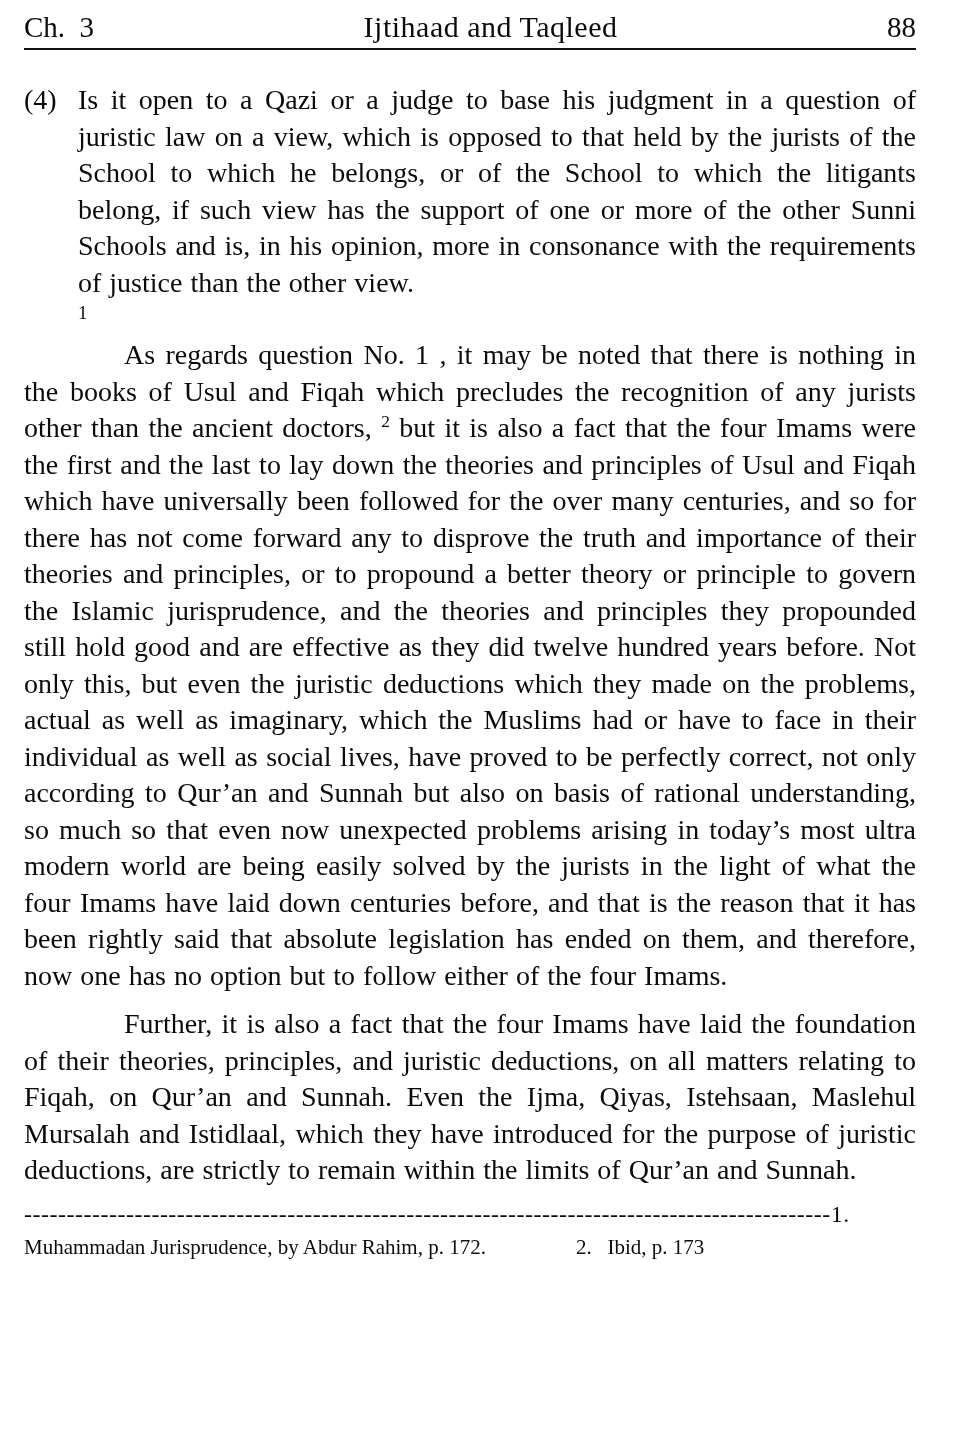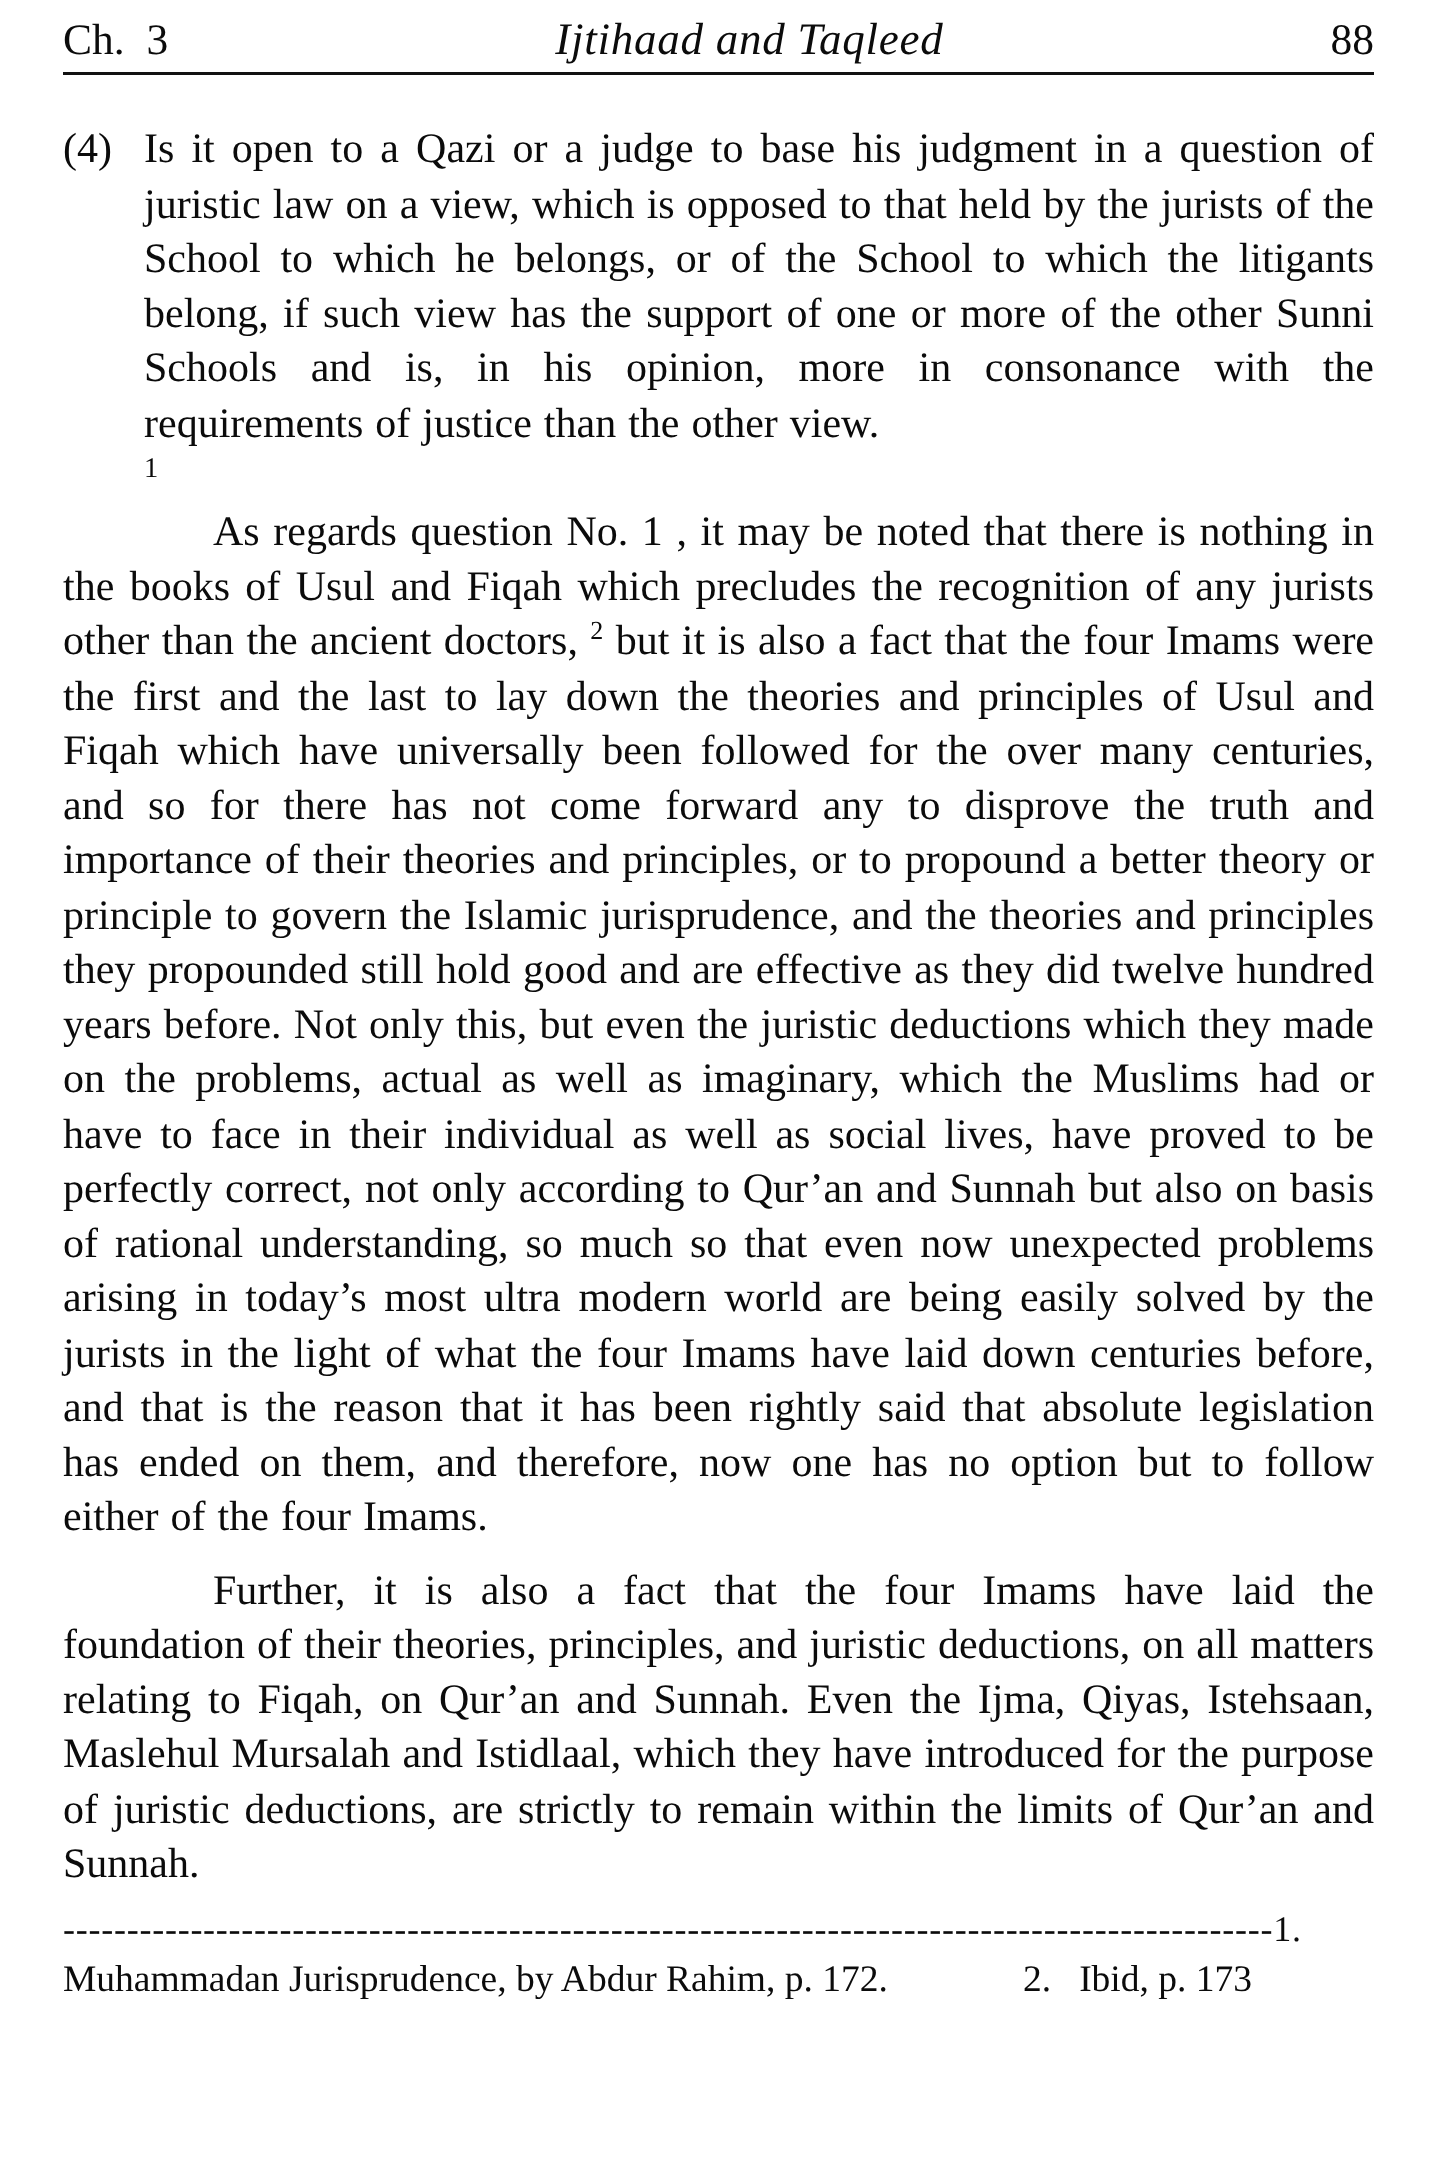--- a/index.html
+++ b/index.html
@@ -7,34 +7,33 @@
     padding: 0;
     background: #ffffff;
     color: #0b0b0b;
     font-family: "Liberation Serif", "DejaVu Serif", serif;
   }
   .page {
     position: relative;
     width: 960px;
     height: 1446px;
     box-sizing: border-box;
-    padding: 10px 44px 0 42px;
+    padding: 10px 44px 0 24px;
     background: #ffffff;
     overflow: hidden;
   }
   .header {
     display: flex;
     justify-content: space-between;
     align-items: baseline;
     font-size: 29px;
     line-height: 34px;
   }
   .header .chapter { white-space: pre; }
   .header .title {
-    font-style: italic;
     font-size: 30px;
     letter-spacing: 0.5px;
   }
   .header-rule {
     border: 0;
     border-top: 2px solid #111;
     margin: 4px 0 0 0;
   }
   .content {
     margin-top: 32px;
@@ -73,21 +72,21 @@
     font-size: 24px;
     line-height: 26px;
     letter-spacing: 0.5px;
     white-space: nowrap;
     overflow: hidden;
     text-align: left;
   }
   .footnote-line {
     display: flex;
     align-items: baseline;
-    font-size: 25px;
+    font-size: 21px;
     line-height: 32px;
     margin-top: 4px;
     text-align: left;
   }
   .footnote-line .note-right {
     margin-left: 90px;
     white-space: pre;
   }
 </style>
 </head>

